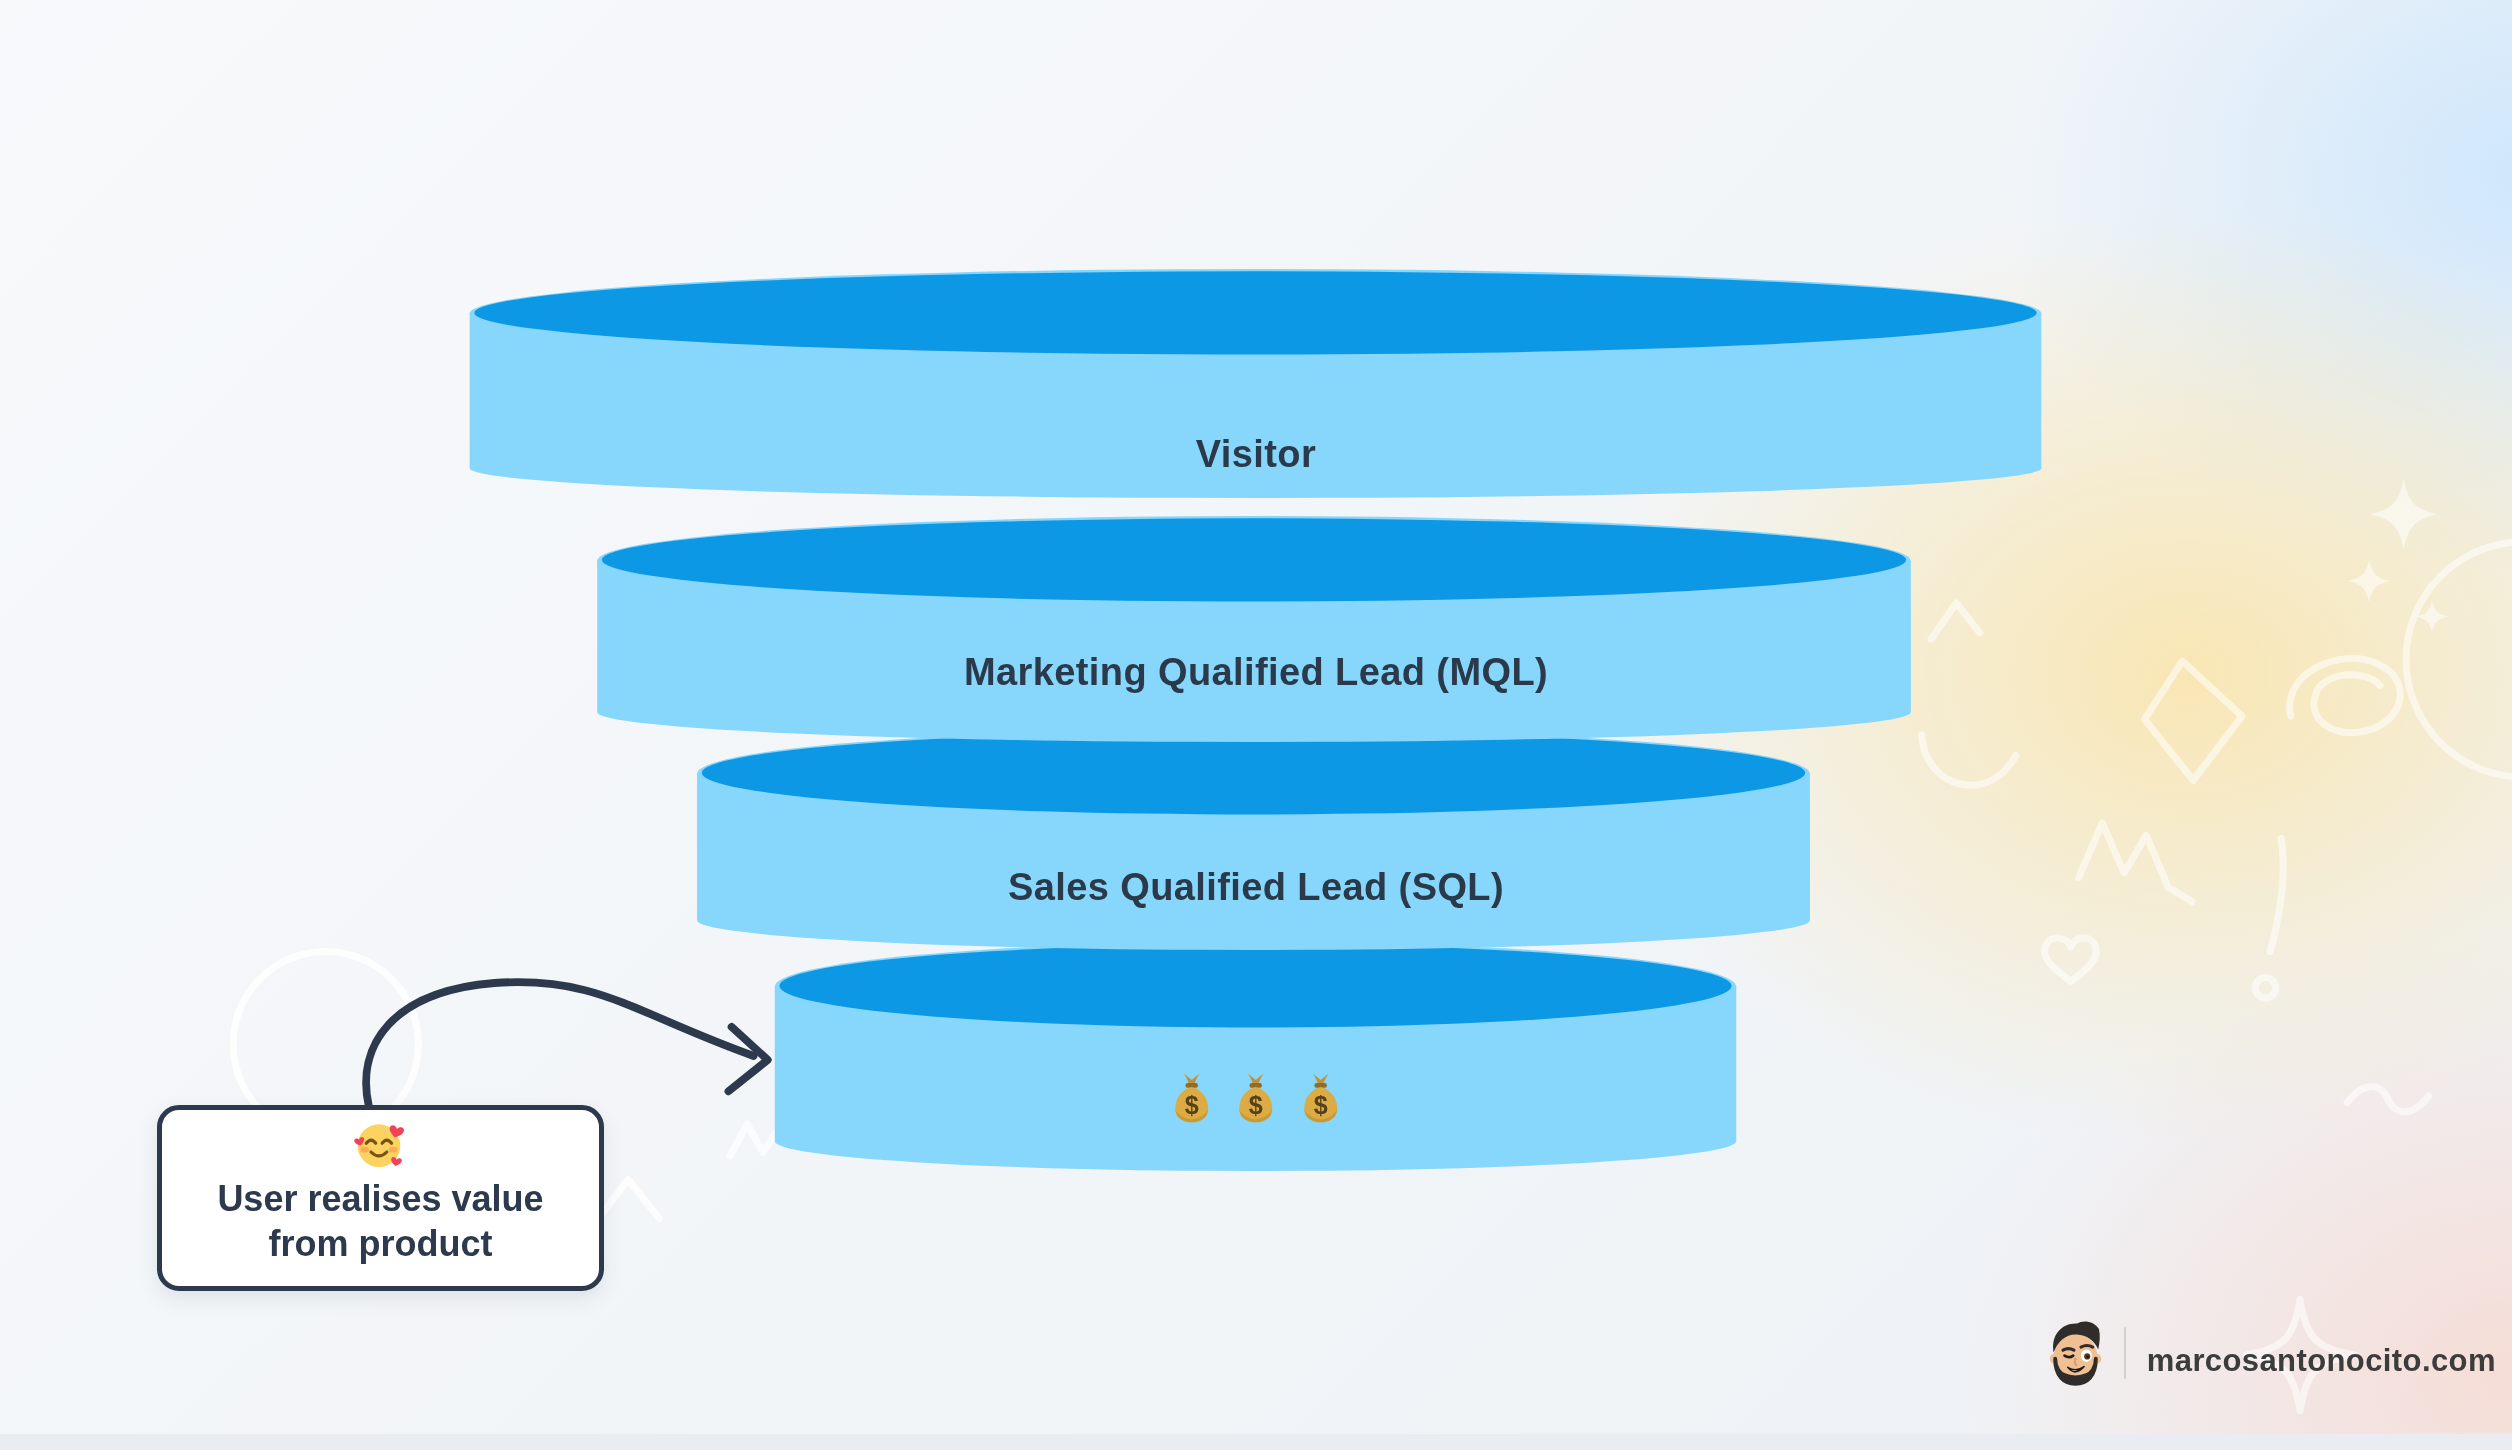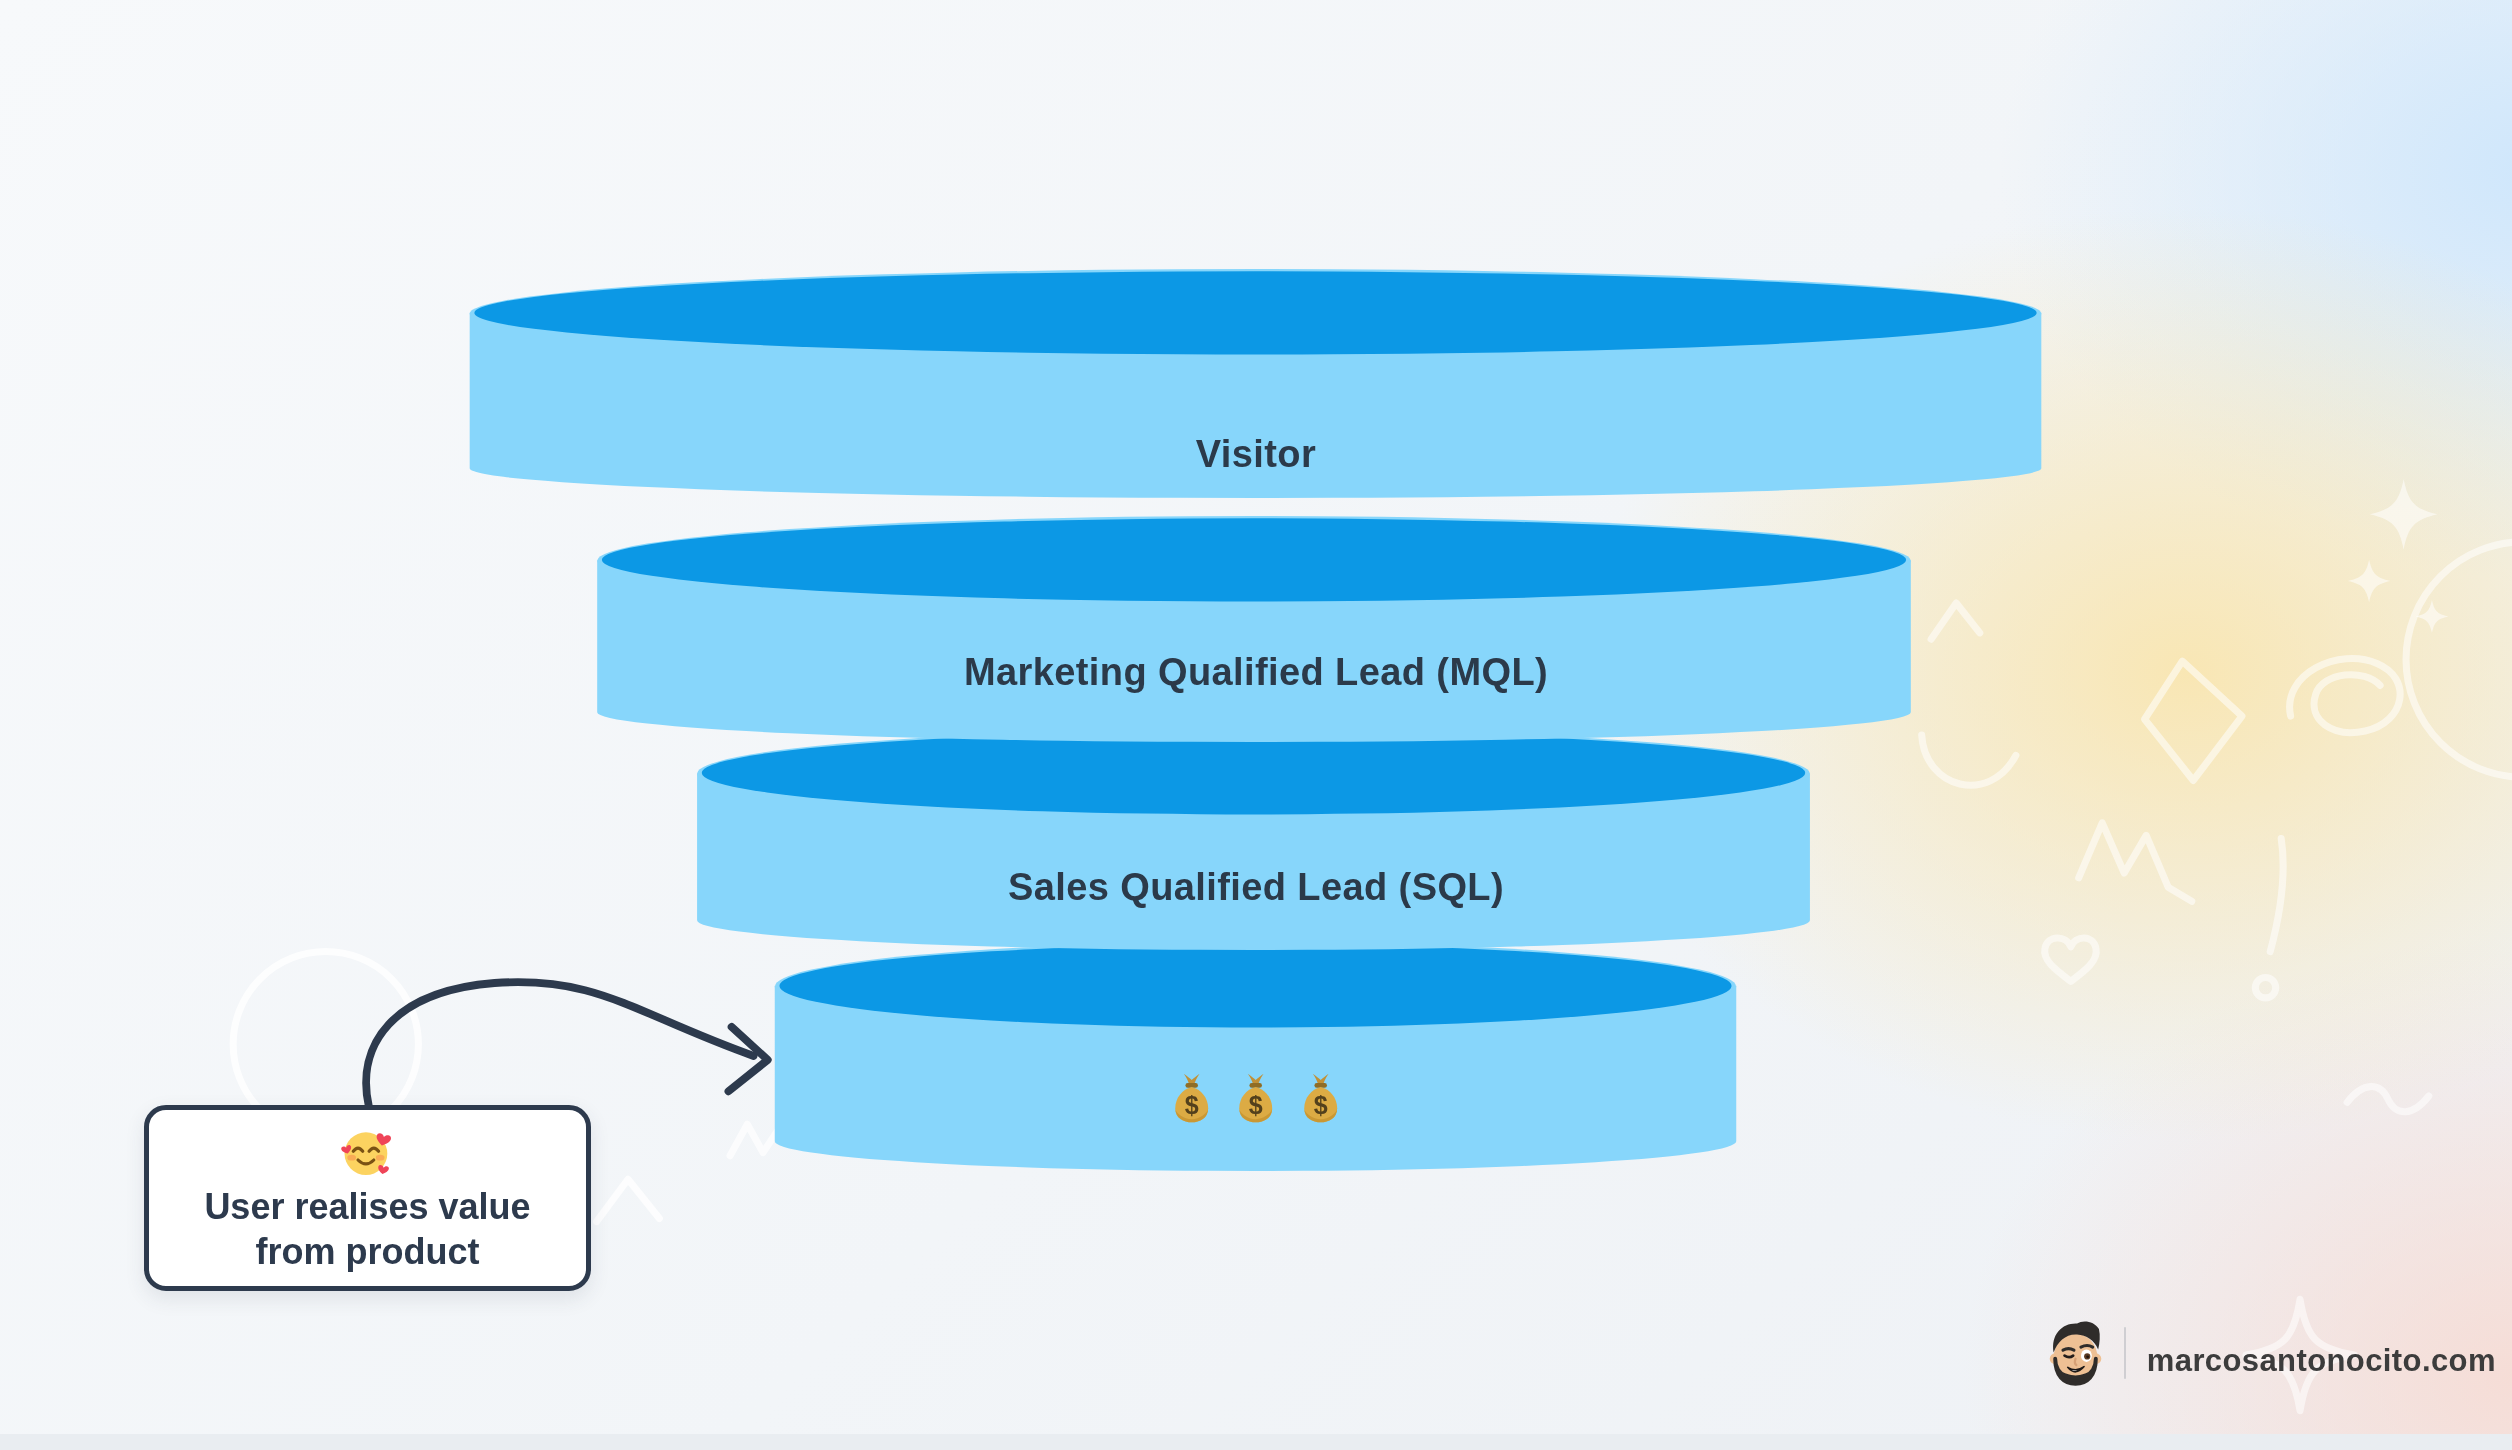--- a/index.html
+++ b/index.html
@@ -20,25 +20,25 @@
     color:#2b3a4a;font-weight:700;font-size:38px;letter-spacing:0.4px;
     white-space:nowrap;z-index:30;
   }
   .tier{position:absolute;}
   .t4{z-index:10}.t3{z-index:11}.t2{z-index:12}.t1{z-index:13}
   
   .bags{position:absolute;left:1256px;top:1098px;transform:translate(-50%,-50%);
         display:flex;gap:17.3px;z-index:30;}
   
   .card{
-    position:absolute;left:144px;top:1105px;width:447px;height:186px;
+    position:absolute;left:157px;top:1105px;width:447px;height:186px;
     box-sizing:border-box;background:#ffffff;border:5.5px solid #2d3a4d;border-radius:22px;
     box-shadow:0 7.9px 20.4px rgba(45,58,77,.10);z-index:40;
     display:flex;flex-direction:column;align-items:center;justify-content:flex-start;
-    padding-top:12px;
+    padding-top:4px;
   }
   .card-text{
     margin-top:4.7px;width:393px;text-align:center;color:#2d3a4d;
     font-weight:700;font-size:36px;line-height:1.26;
   }
   
   .watermark{
     position:absolute;left:2038px;top:1313px;height:79px;display:flex;align-items:center;z-index:40;
   }
   .wm-divider{width:2.4px;height:52px;background:rgba(120,130,140,.28);margin:0 20.4px 0 11px;border-radius:1.6px;}

